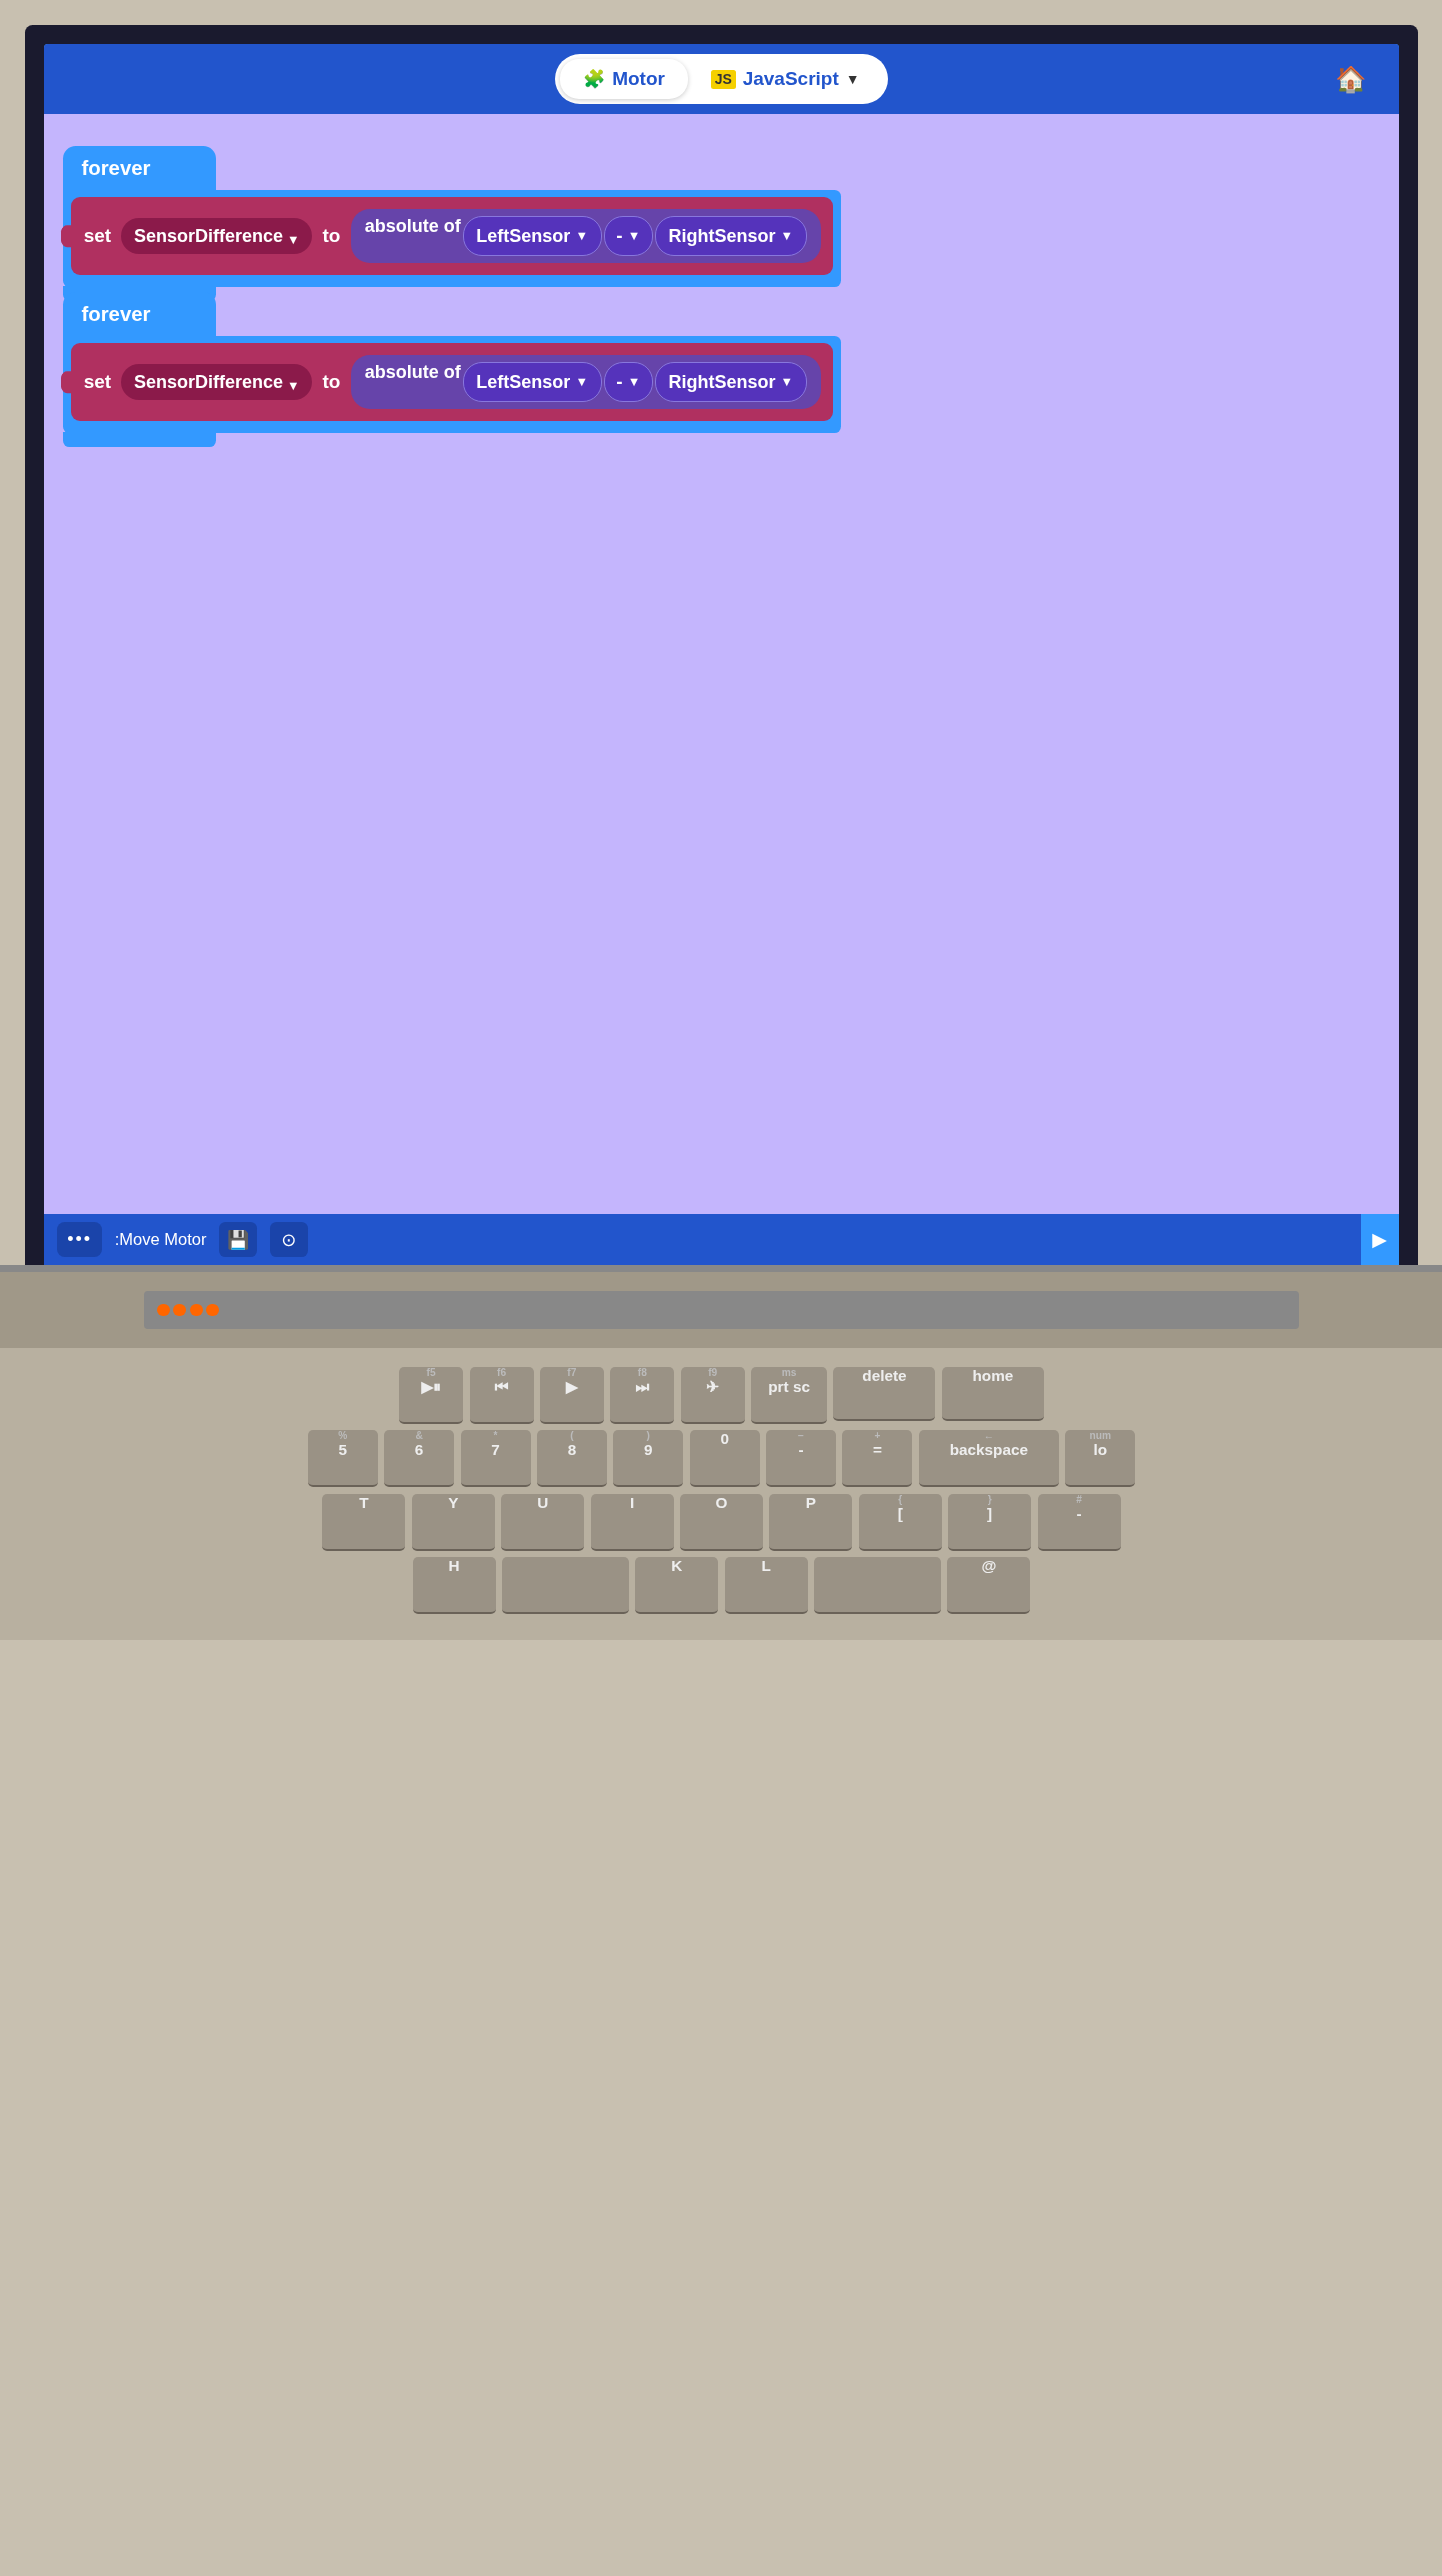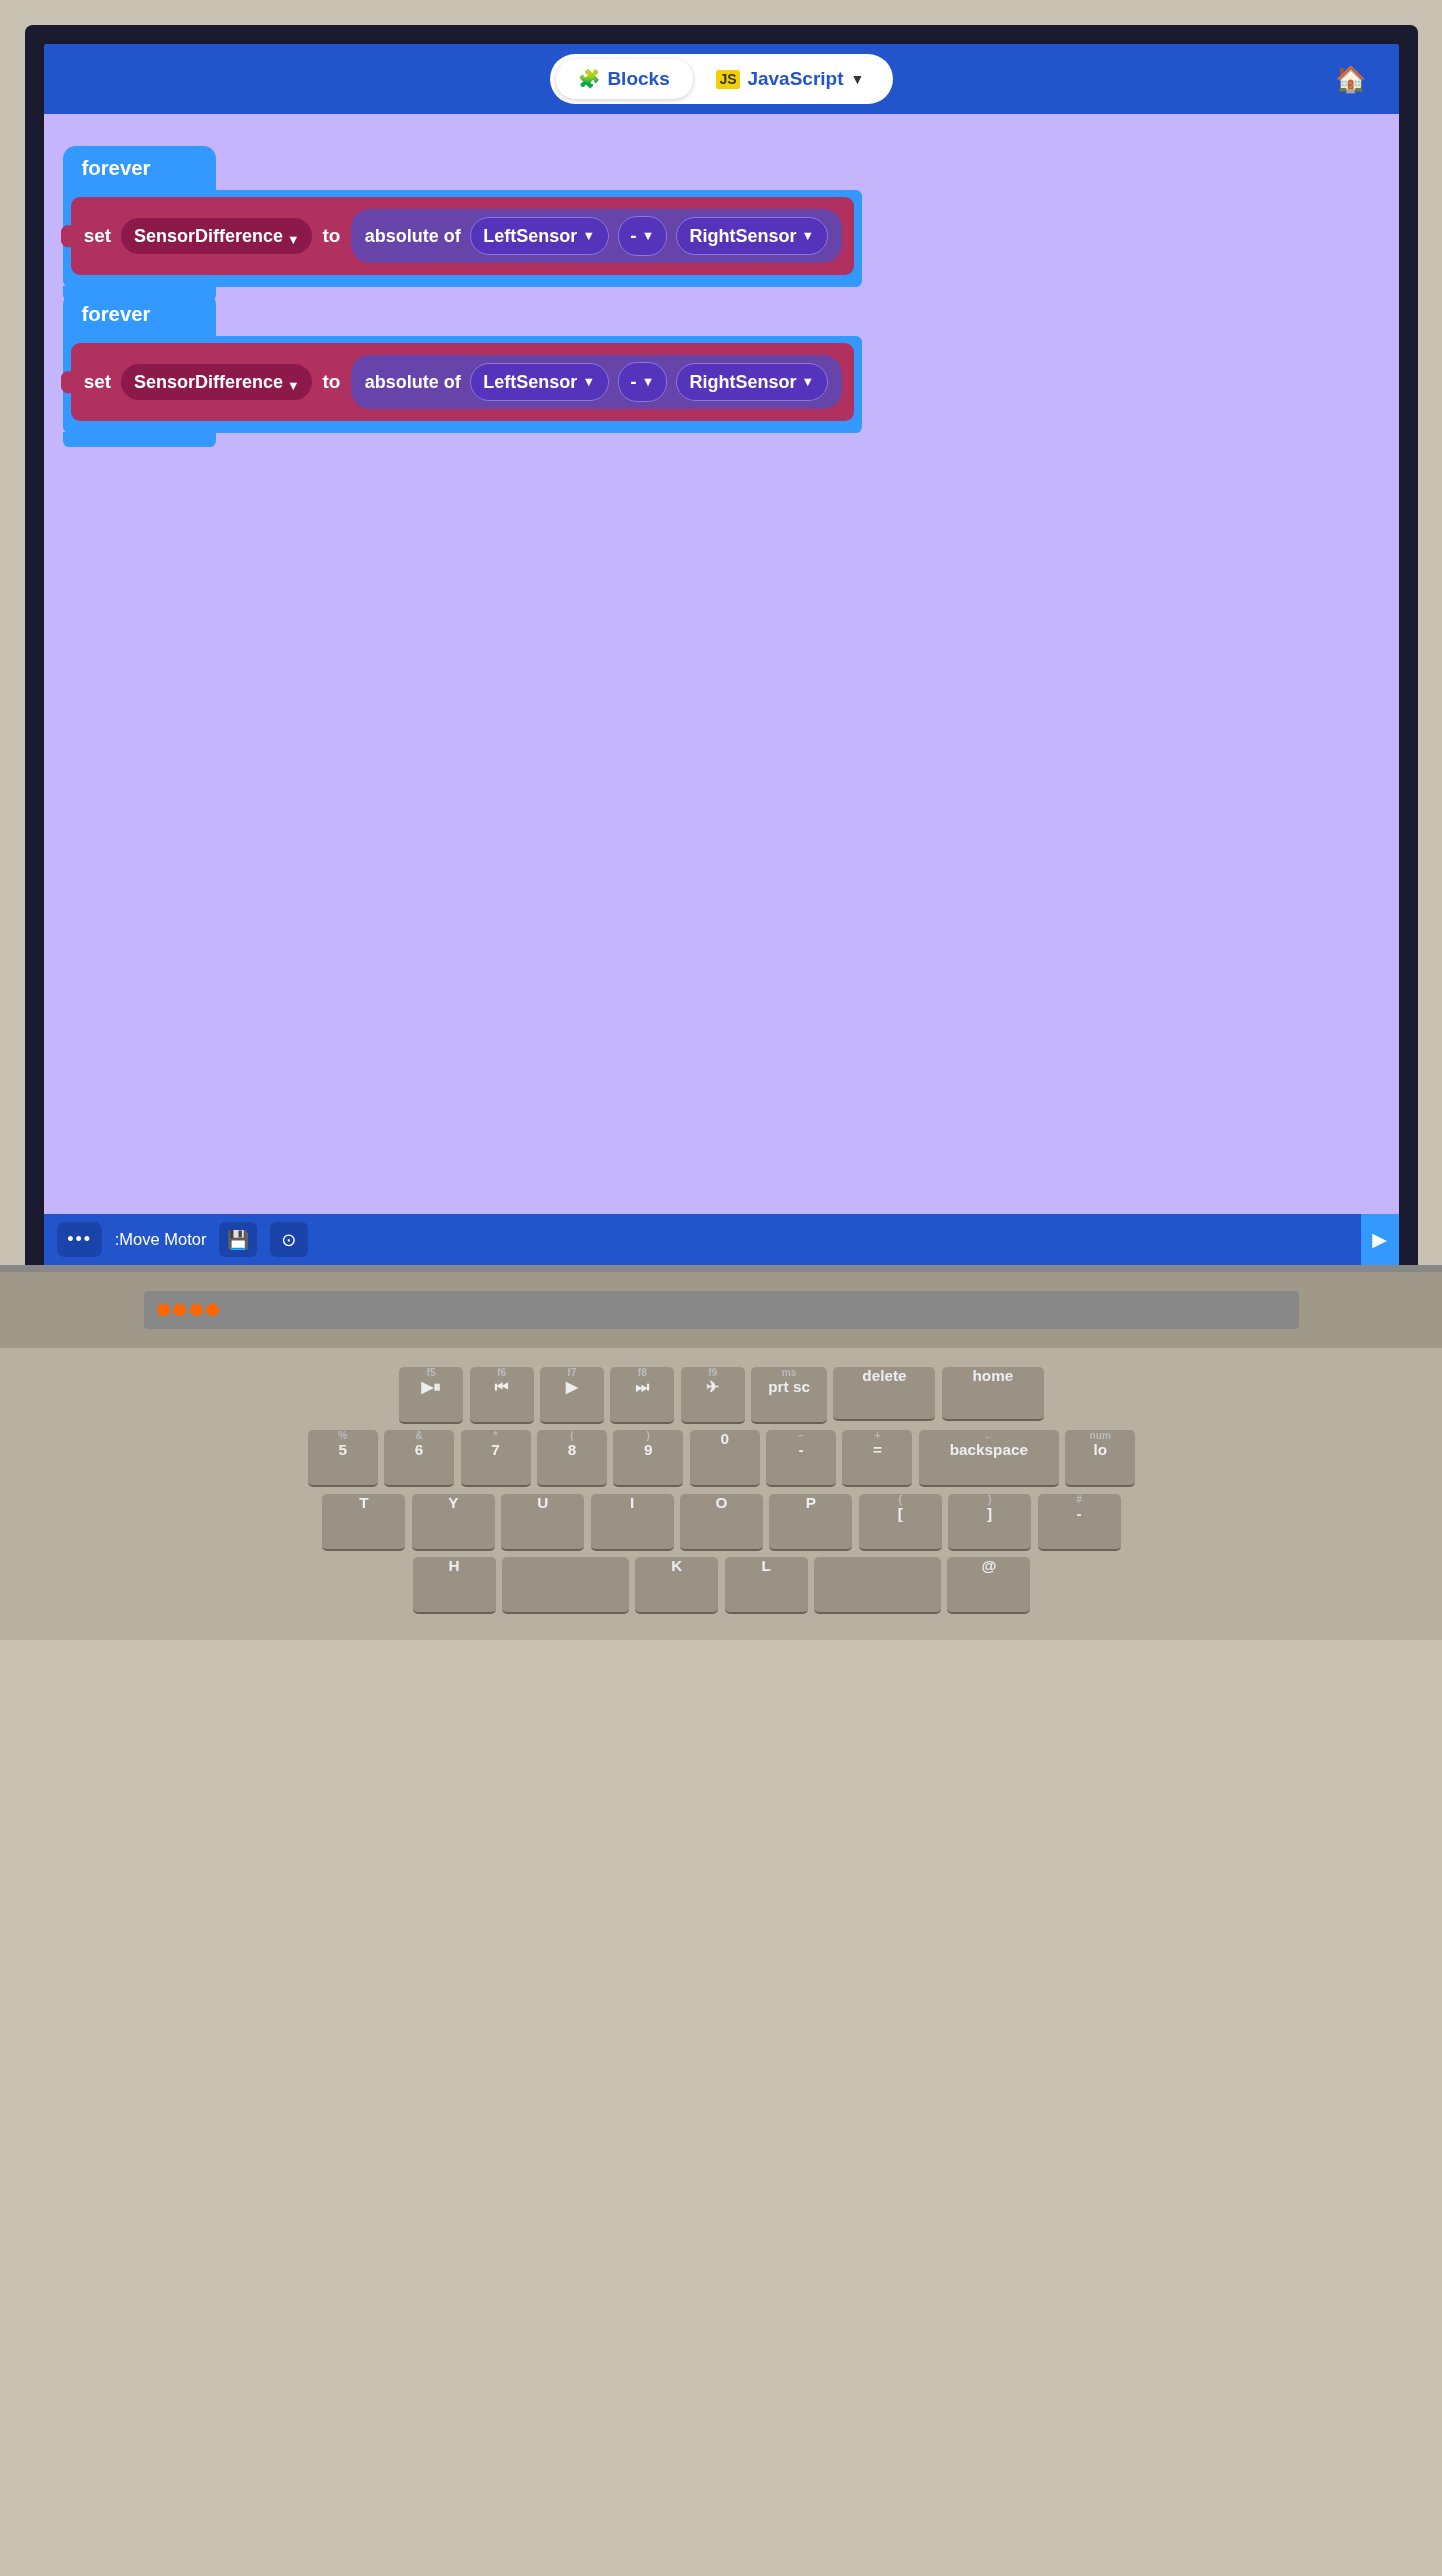--- a/index.html
+++ b/index.html
@@ -193,22 +193,21 @@
       color: white;
       font-size: 12.7px;
     }
 
     
     .absolute-block {
       background: #6644aa;
       border-radius: 19px;
       padding: 7.6px 14px;
       display: flex;
-      align-items: center;
-      gap: 9px;
+      gap: 2px;
     }
 
     .absolute-text {
       color: white;
       font-size: 18px;
       font-weight: 600;
     }
 
     
     .sensor-dropdown {
@@ -405,21 +404,21 @@
     </div>
   </div>
 
   <div class="screen-bezel">
     <div class="screen-inner">
 
       <div class="nav-bar">
         <div class="nav-tabs">
           <div class="nav-tab active">
             <span style="font-size:18px;">🧩</span>
-            <span>Blocks</span>
+            <span>Motor</span>
           </div>
           <div class="nav-tab-js">
             <span style="font-size:16.5px; background:#f5d000; color:#333; border-radius:2.5px; padding:1.3px 3.8px; font-weight:bold; font-size:14px;">JS</span>
             <span>JavaScript</span>
             <span style="color:#333; font-size:14px;">▼</span>
           </div>
         </div>
         <div class="home-icon-btn">
           <span>🏠</span>
         </div>

